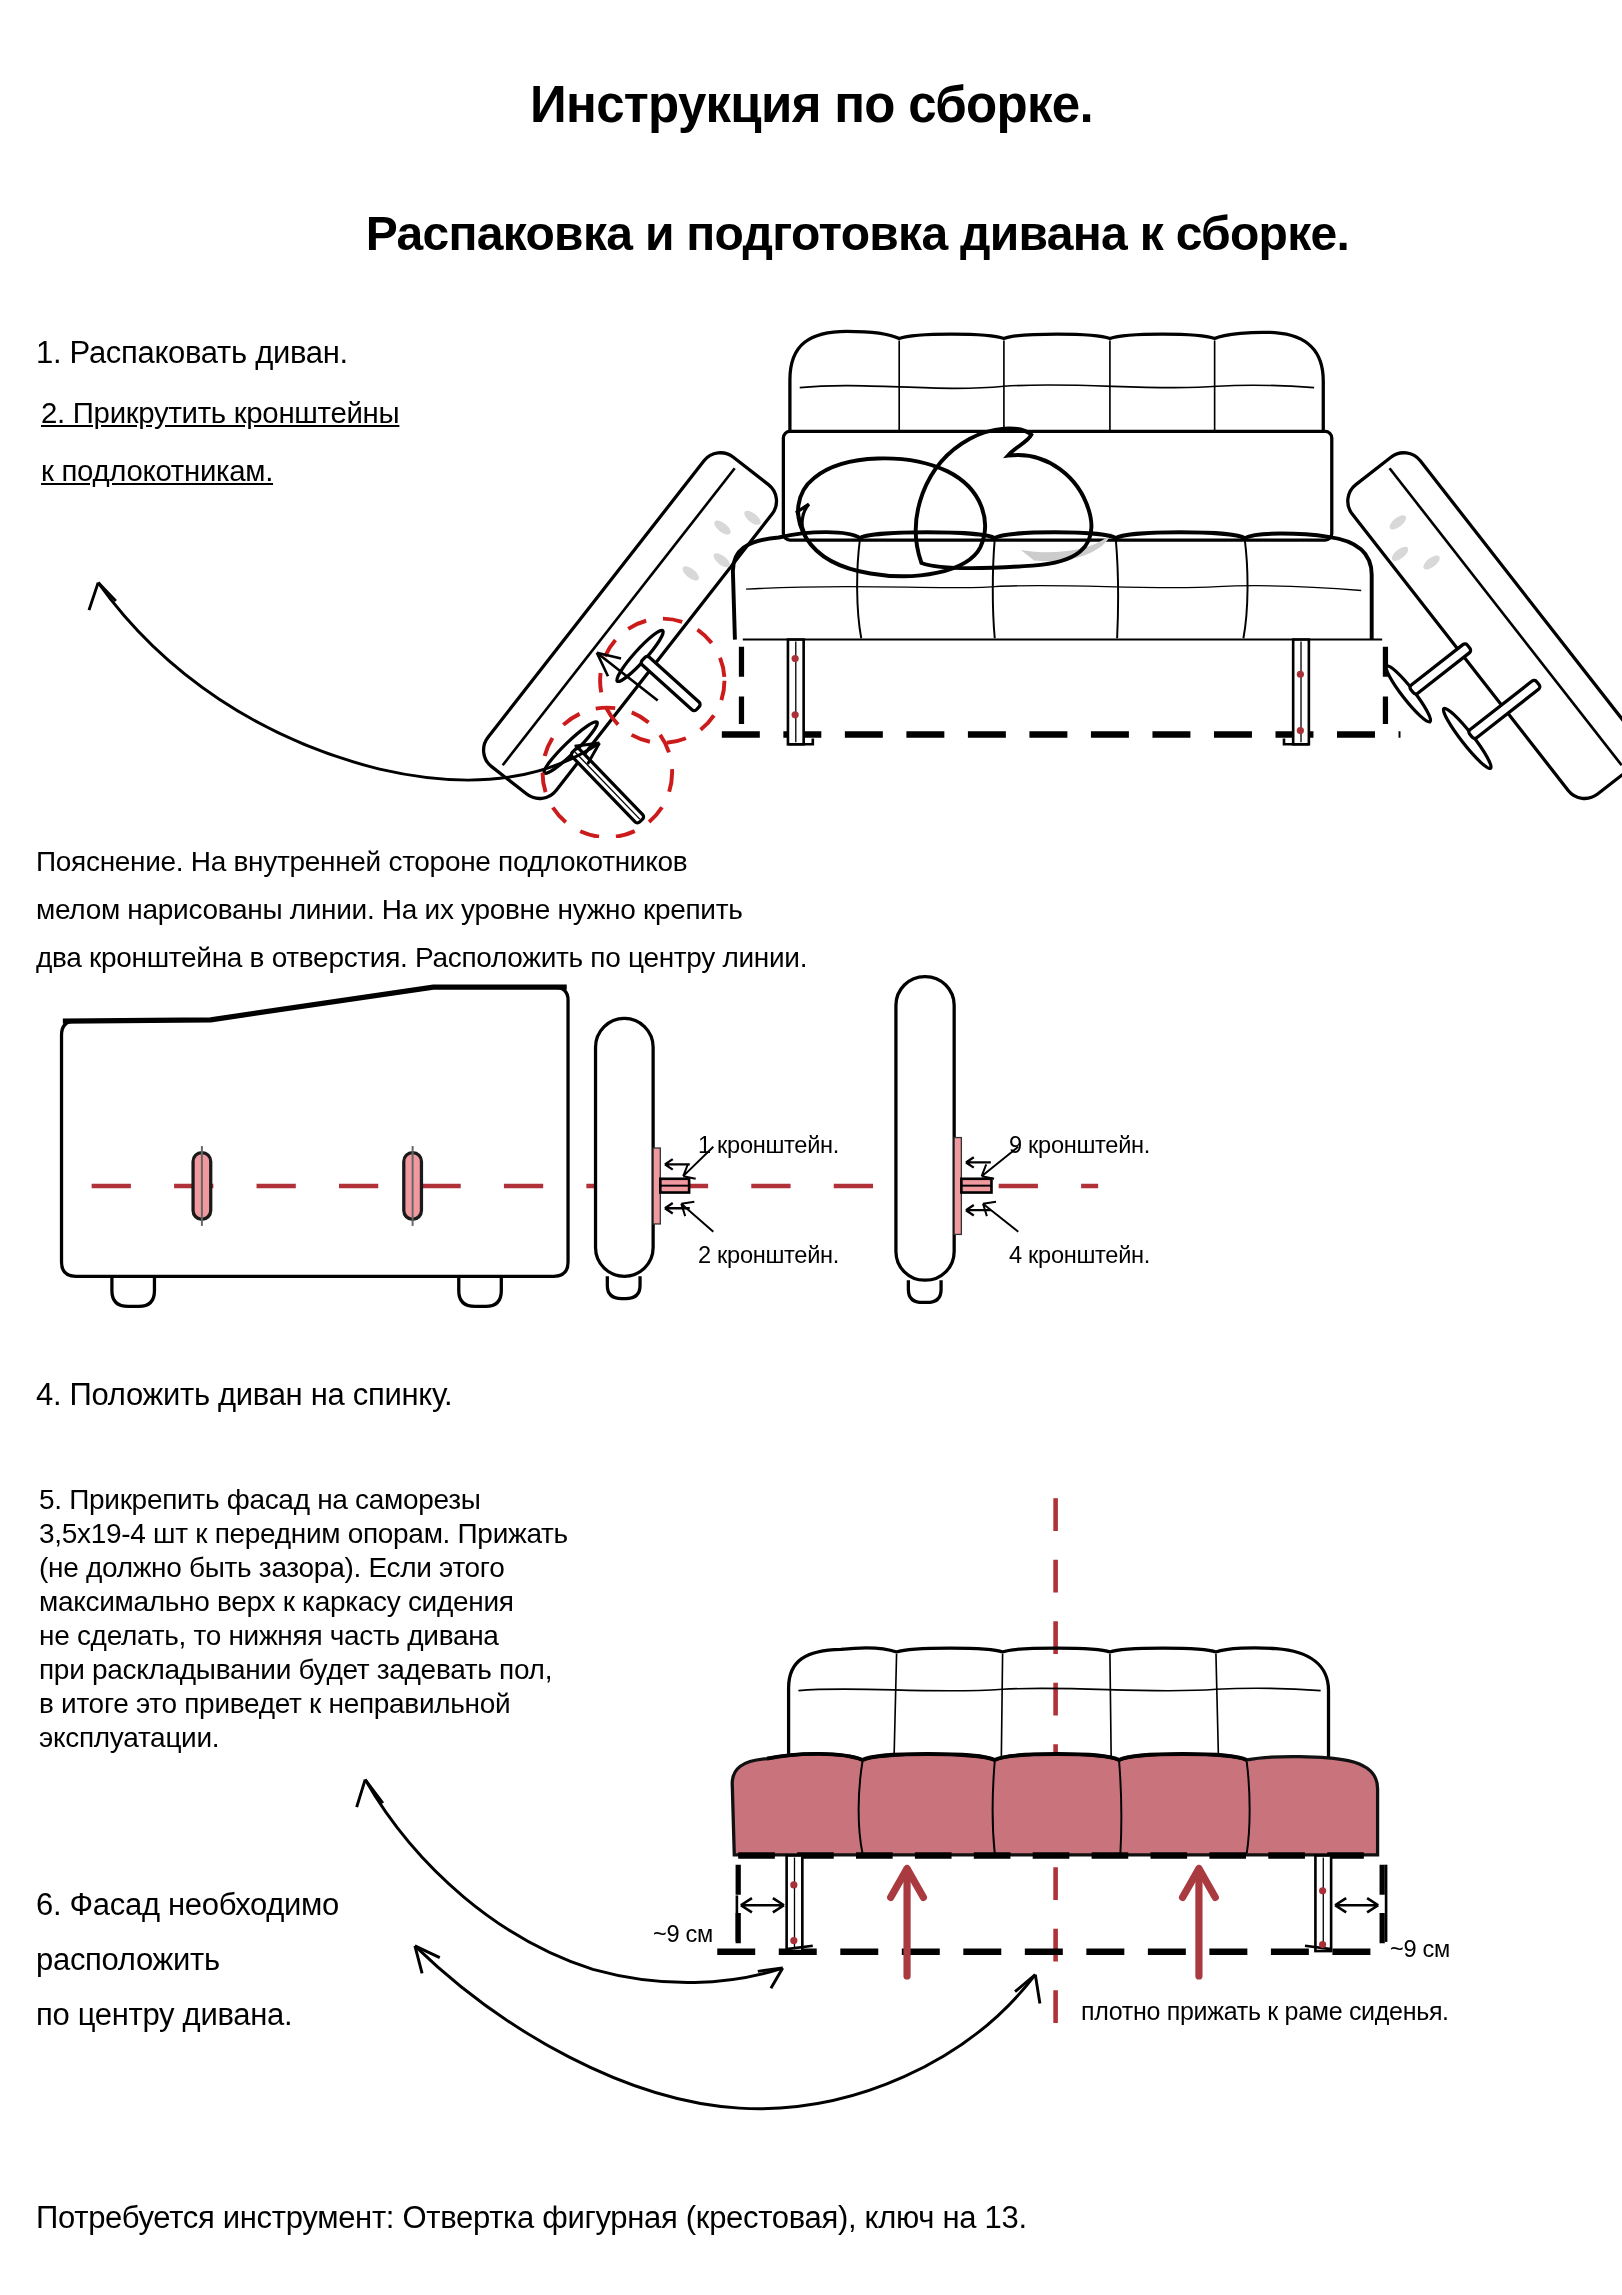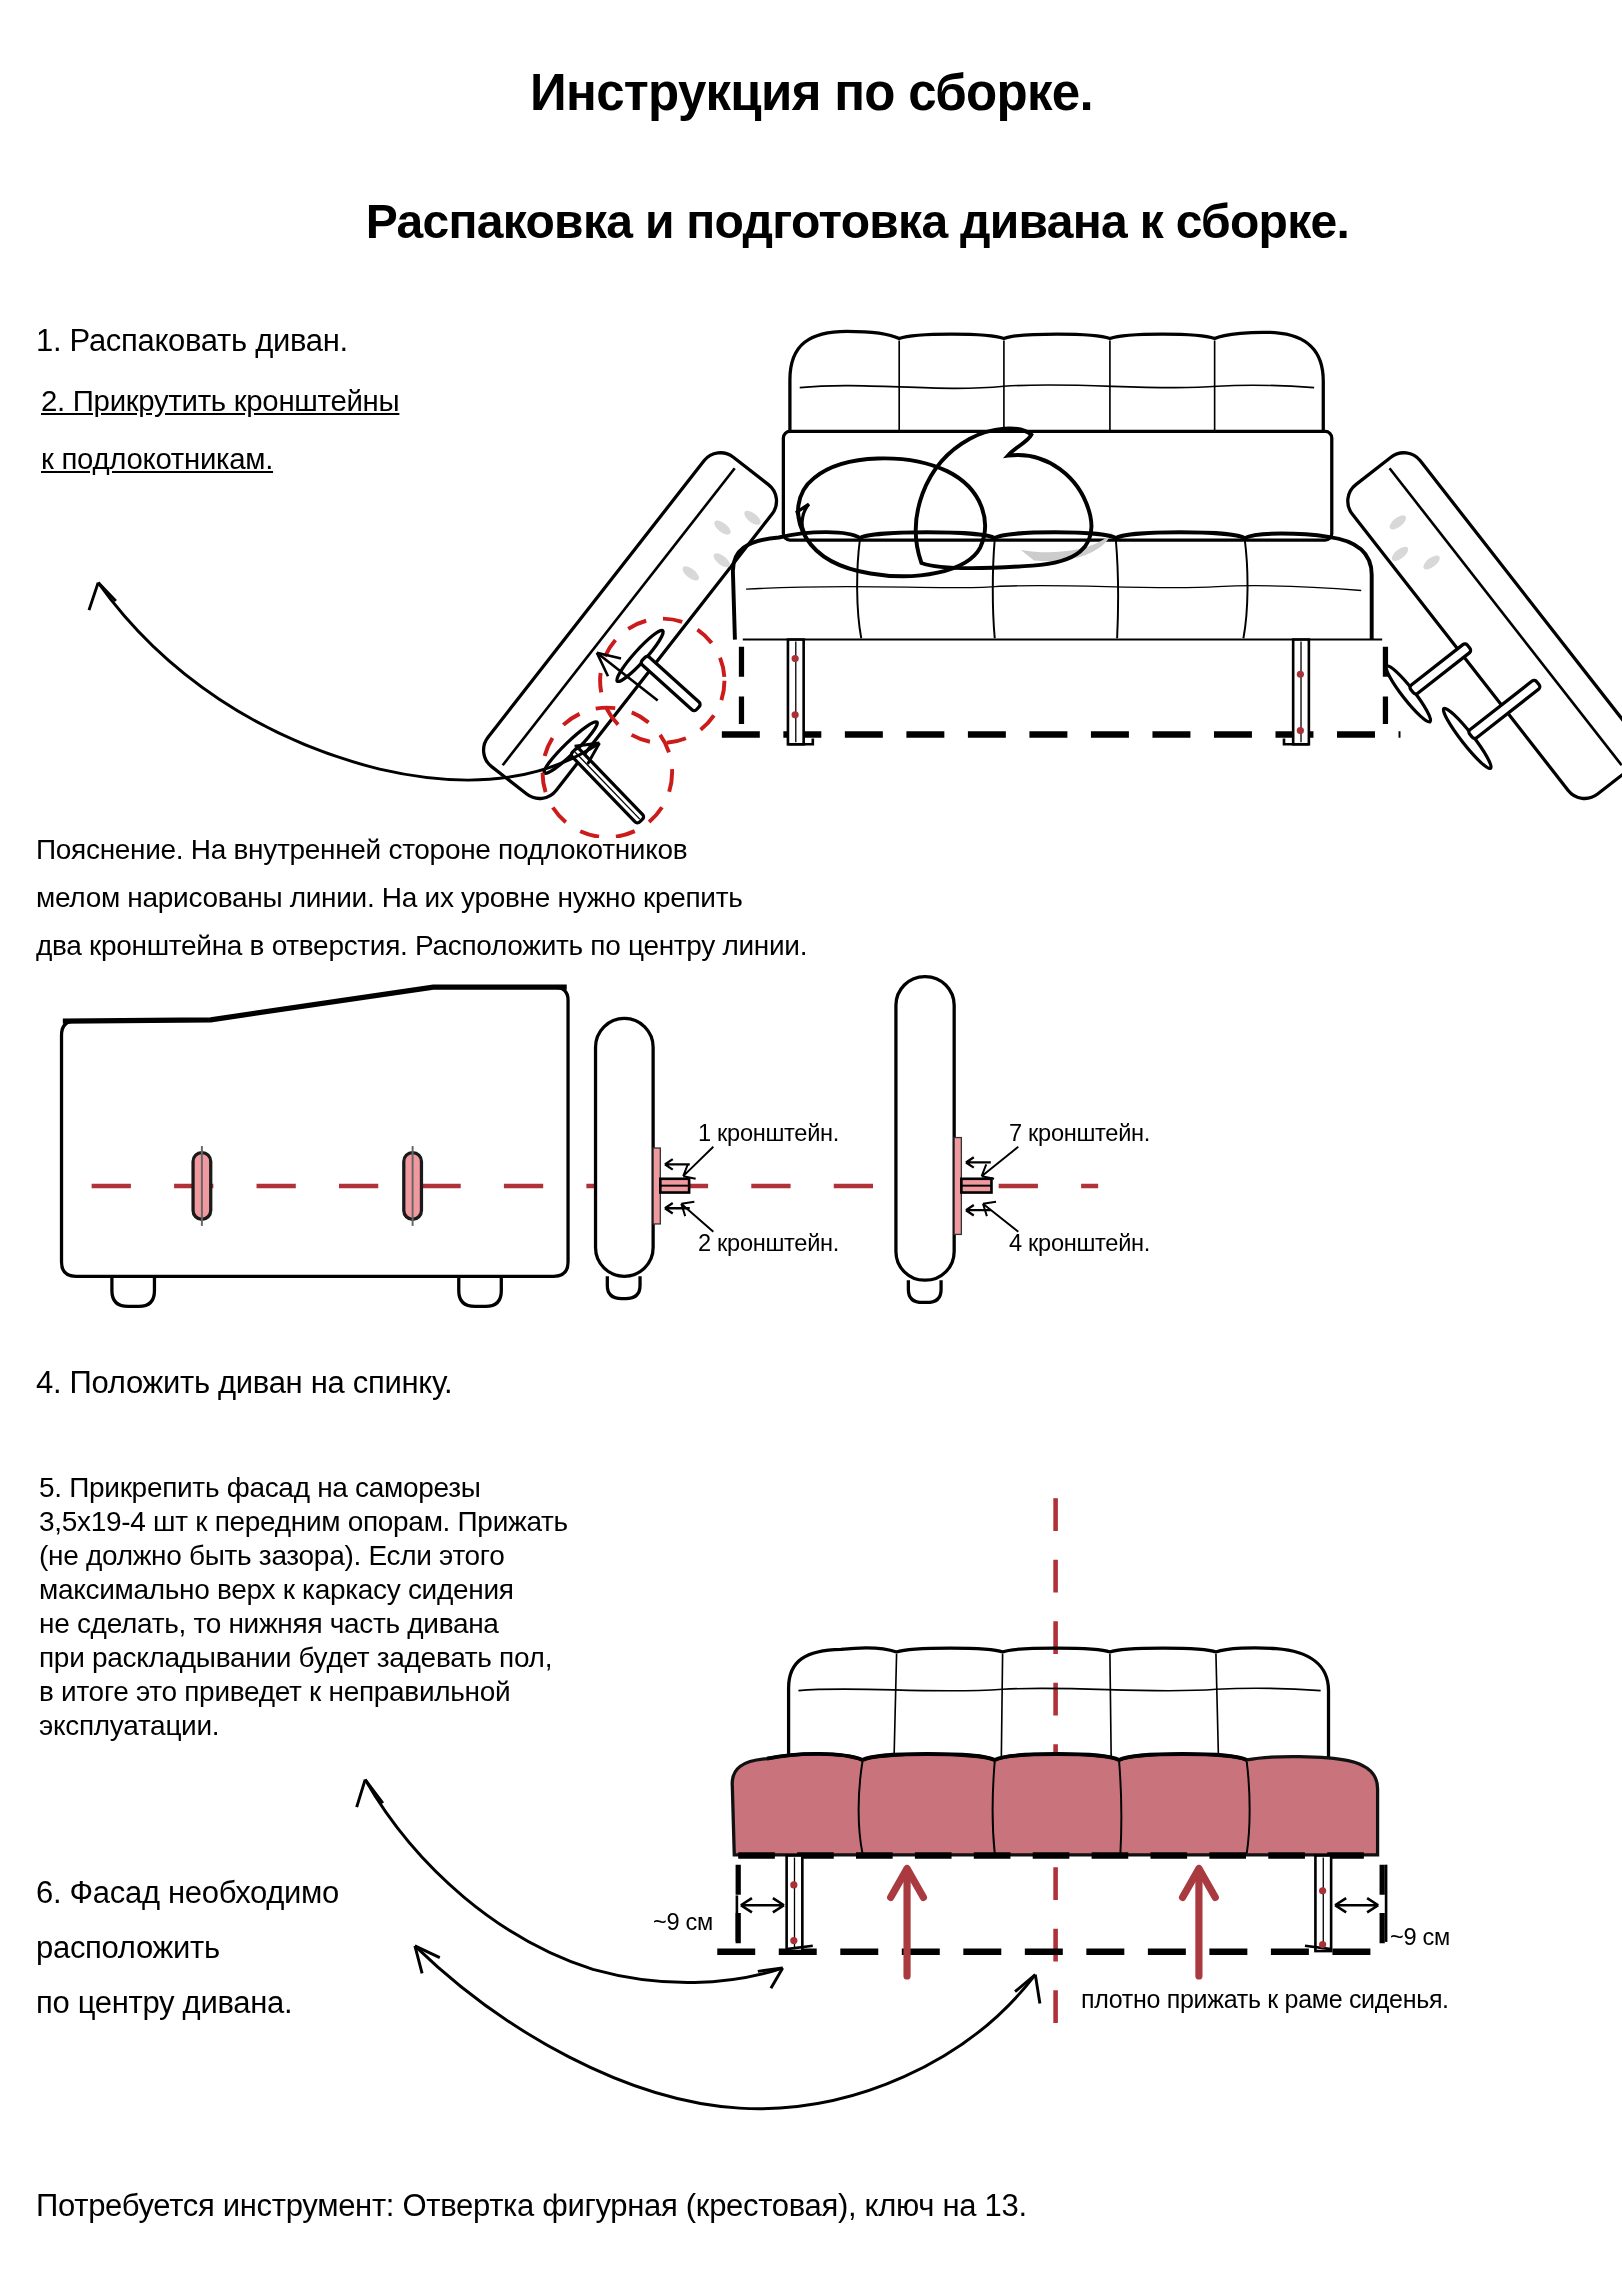--- a/index.html
+++ b/index.html
@@ -1,18 +1,18 @@
 <!DOCTYPE html>
 <html style="font-size:10.5px"><head>
 <meta charset="utf-8">
 <style>
   html,body{margin:0;padding:0;background:#fff;}
   #page{position:relative;width:1623px;height:2295px;background:#ffffff;overflow:hidden;
         font-family:"Liberation Sans",sans-serif;color:#000;}
-  .abs{position:absolute;}
+  .abs{position:absolute;margin-top:12px;}
   .title{width:1623px;text-align:center;font-weight:bold;letter-spacing:-0.7px;}
   .t1{top:63px;font-size:51px;}
   .t2{top:194px;font-size:48px;padding-left:46px;}
   .body-47{font-size:31px;letter-spacing:-0.3px;}
   .body-45{font-size:29.4px;letter-spacing:-0.3px;}
   .body-43{font-size:28px;letter-spacing:-0.3px;}
   .lbl-36{font-size:23.6px;letter-spacing:-0.3px;}
   .lbl-38{font-size:25px;letter-spacing:-0.3px;}
   .lh88 div{line-height:58px;}
   .lh73 div{line-height:48px;}
@@ -58,21 +58,21 @@
   <div class="abs body-47 lh84" style="left:36px;top:1865px;">
     <div>6. Фасад необходимо</div>
     <div>расположить</div>
     <div>по  центру дивана.</div>
   </div>
 
   <div class="abs body-47" style="left:36px;top:2188px;">Потребуется инструмент: Отвертка фигурная (крестовая), ключ на 13.</div>
 
   <div class="abs lbl-36" style="left:698px;top:1120px;">1 кронштейн.</div>
   <div class="abs lbl-36" style="left:698px;top:1230px;">2 кронштейн.</div>
-  <div class="abs lbl-36" style="left:1009px;top:1120px;">7 кронштейн.</div>
+  <div class="abs lbl-36" style="left:1009px;top:1120px;">9 кронштейн.</div>
   <div class="abs lbl-36" style="left:1009px;top:1230px;">4 кронштейн.</div>
 
   <div class="abs lbl-36" style="left:653px;top:1909px;">~9 см</div>
   <div class="abs lbl-36" style="left:1390px;top:1924px;">~9 см</div>
   <div class="abs lbl-38" style="left:1081px;top:1985px;">плотно прижать к  раме сиденья.</div>
 
   <svg style="top:288px;" width="1623" height="550" viewBox="0 0 2480 840">
 
     <g>
       <path class="ln" stroke-width="5" fill="#fff" d="M1207 236 L1207 140 C1207 86 1238 66 1294 66 C1336 66 1362 71 1374 77 C1398 68 1510 68 1534 77 C1558 68 1672 68 1696 77 C1720 68 1832 68 1856 77 C1870 70 1916 66 1948 68 C2000 72 2022 98 2022 142 L2022 236"></path>

